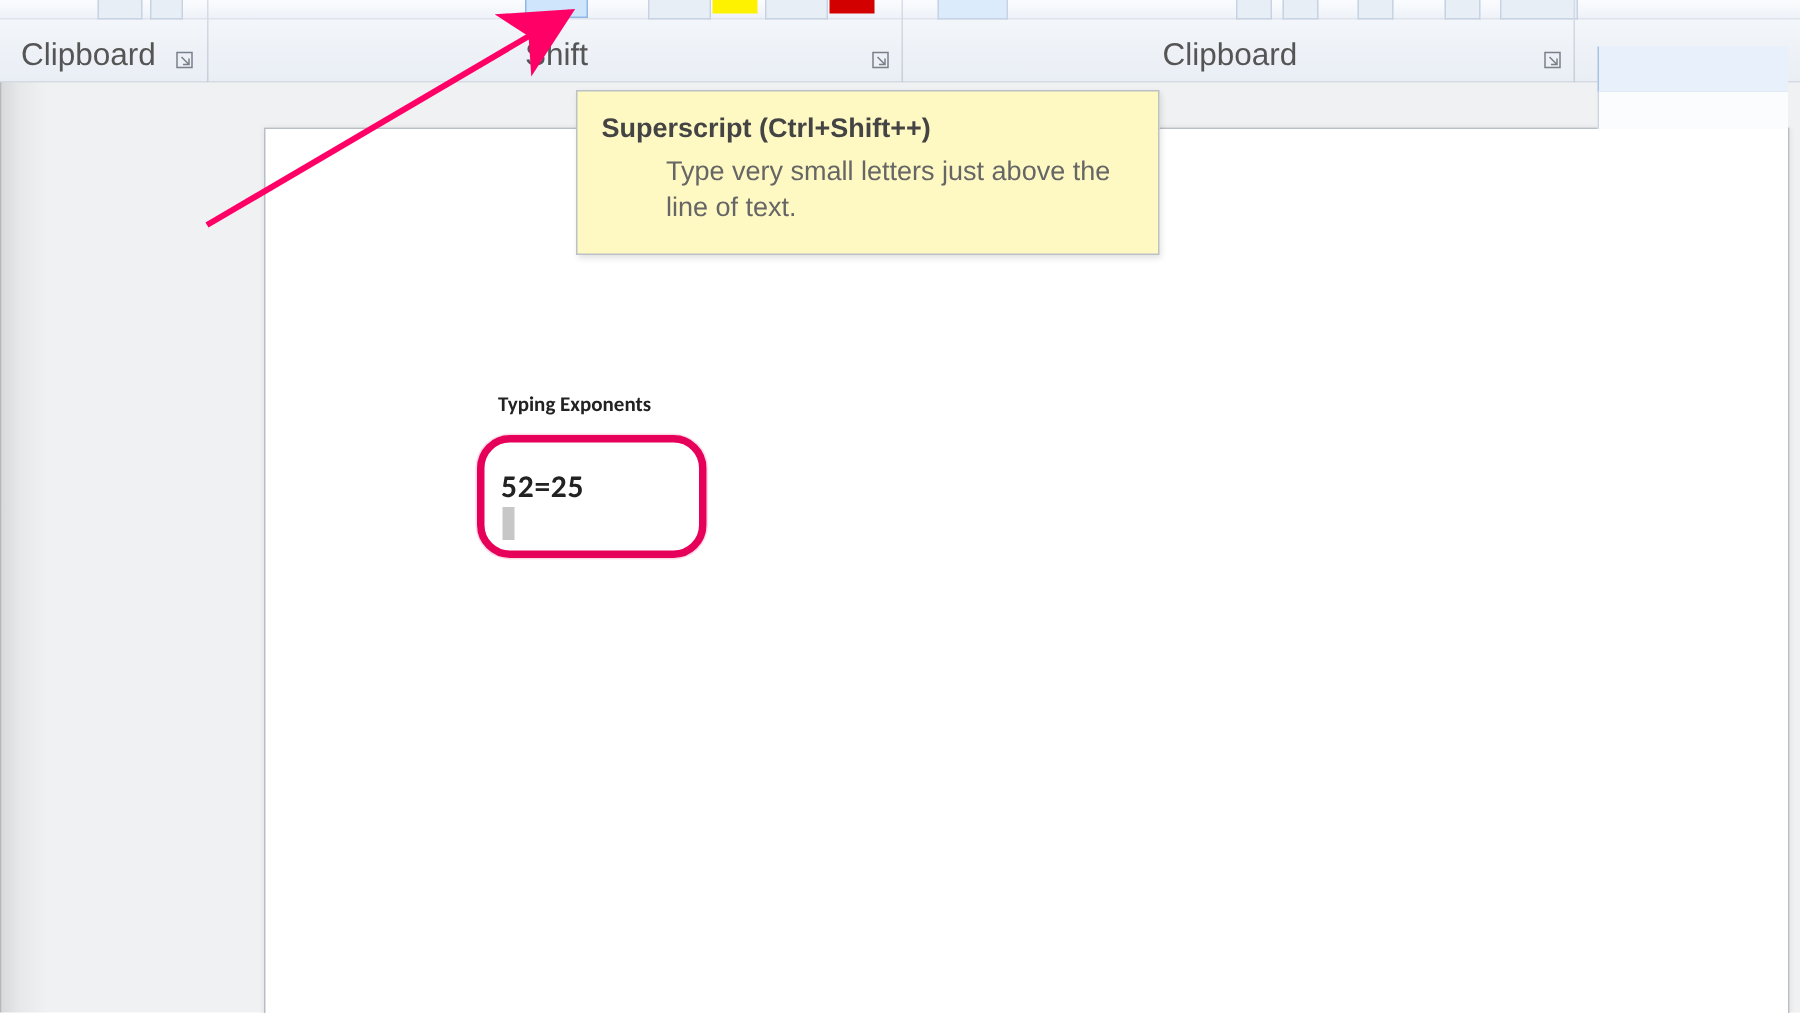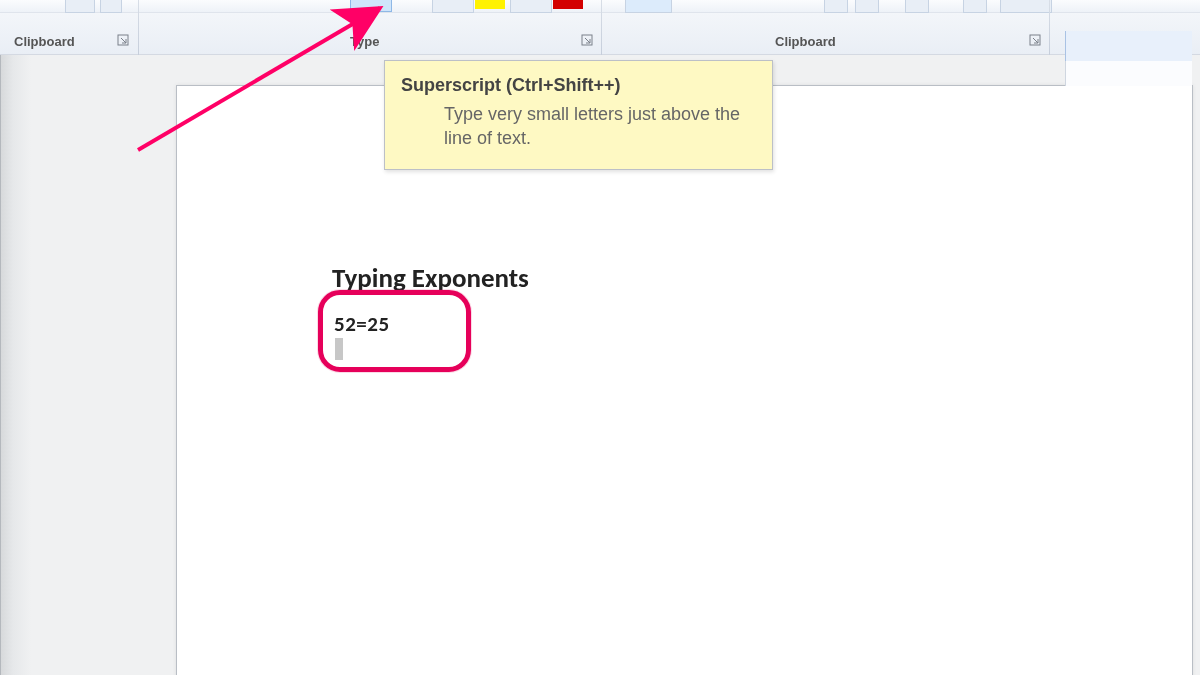--- a/index.html
+++ b/index.html
@@ -24,21 +24,21 @@
   }
   .rb-swatch{position:absolute;top:0;height:9px;}
   .yellow{background:#fff200;}
   .red{background:#d30000;}
   .highlighted-btn{
     position:absolute;top:0;height:11px;width:40px;left:350px;
     background:#cfe5fb;border:1px solid #8fb8e6;border-top:none;
   }
 
   .group-label{
-    position:absolute;bottom:6px;color:#555;font-size:13px;font-weight:bold;
+    position:absolute;bottom:6px;color:#555;font-size:21px;
   }
   .launcher{
     position:absolute;bottom:8px;width:13px;height:13px;
     cursor:pointer;
   }
   .launcher svg{display:block}
 
   .vline{
     position:absolute;top:0;bottom:0;width:1px;
     background:linear-gradient(#d8dee7,#c6cedb);
@@ -67,21 +67,21 @@
   .tooltip .tt-body{font-size:18px;color:#666;line-height:1.35;margin-left:43px;}
 
   
   .arrow{
     position:absolute;left:120px;top:0;z-index:30;pointer-events:none;
   }
 
   
   .doc-heading{
     position:absolute;left:332px;top:261px;
-    font-family:Calibri,Arial,sans-serif;font-size:27px;font-weight:600;color:#222;
+    font-family:Calibri,Arial,sans-serif;font-size:14px;font-weight:600;color:#222;
   }
   .annot-box{
     position:absolute;left:318px;top:290px;width:143px;height:72px;
     border:5px solid #e6005a;border-radius:22px;
     box-shadow:0 0 0 1px rgba(230,0,90,.15);
   }
   .doc-equation{
     position:absolute;left:334px;top:311px;
     font-family:Calibri,Arial,sans-serif;font-size:21px;font-weight:600;color:#222;
     letter-spacing:.5px;
@@ -129,21 +129,21 @@
   <div class="vline" style="left:1049px"></div>
 
   <span class="group-label" style="left:14px">Clipboard</span>
   <span class="launcher" style="left:117px">
     <svg width="13" height="13">
         <rect x="1" y="1" width="10" height="10" fill="none" stroke="#7a808a"></rect>
         <path d="M4 4 L9 9 M9 5 V9 H5" stroke="#7a808a" fill="none" stroke-width="1"></path>
       </svg>
   </span>
 
-  <span class="group-label" style="left:350px">Type</span>
+  <span class="group-label" style="left:350px">Shift</span>
   <span class="launcher" style="left:581px">
     <svg width="13" height="13">
         <rect x="1" y="1" width="10" height="10" fill="none" stroke="#7a808a"></rect>
         <path d="M4 4 L9 9 M9 5 V9 H5" stroke="#7a808a" fill="none" stroke-width="1"></path>
       </svg>
   </span>
 
   <span class="group-label" style="left:775px">Clipboard</span>
   <span class="launcher" style="left:1029px">
     <svg width="13" height="13">

